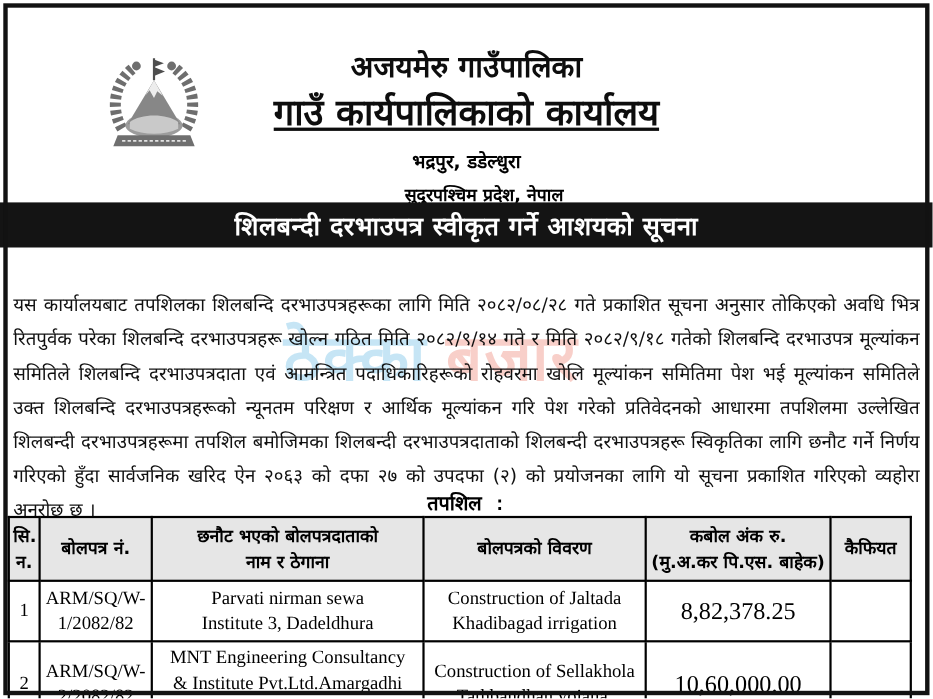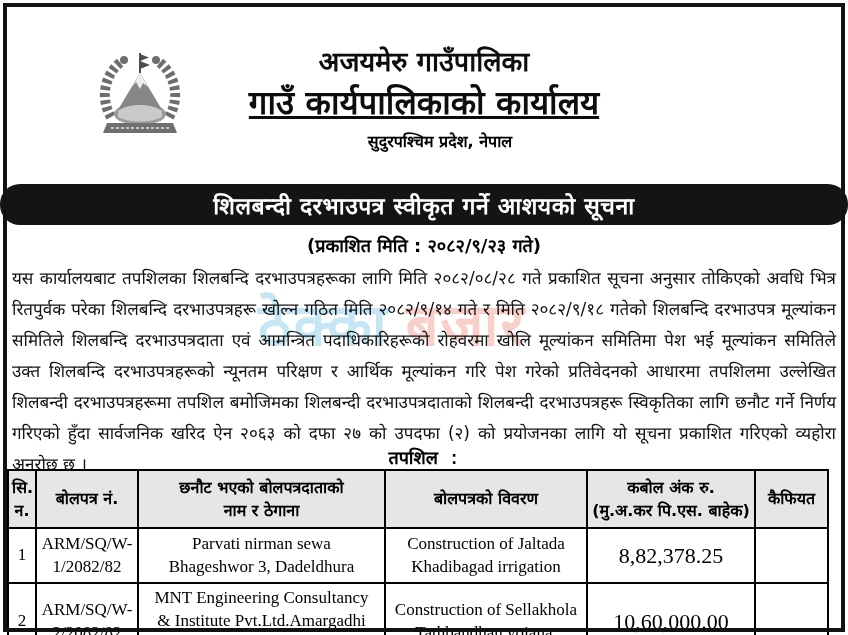--- a/index.html
+++ b/index.html
@@ -11,21 +11,21 @@
   .header-block { position:absolute; top:6px; left:0; right:0; text-align:center; }
   .muni-title { font-size:27px; font-weight:bold; color:#0d0d0d; line-height:1.25; }
   .office-title { font-size:33px; font-weight:bold; color:#0d0d0d; line-height:1.2; margin-top:4px;text-decoration:underline; }
   .addr-line { font-size:17px; font-weight:bold; margin-top:13px; }
   .prov-line { font-size:16px; font-weight:bold; margin-top:8px;padding-left:32px; }
 
   .logo { position:absolute; left:88px; top:12px; width:90px; height:100px; }
 
   .banner { position:absolute; left:-7px; right:-7px; top:145px; height:41px;
             background:#141414; color:#ffffff; display:flex; align-items:center; justify-content:center;
-            z-index:6;border-radius:20px; }
+            z-index:6; }
   .banner-text { font-size:23px; font-weight:bold; letter-spacing:0.5px; }
 
   .pub-date { position:absolute; top:194px; left:0; right:0; text-align:center; font-size:18px; font-weight:bold; }
 
   .body-par { position:absolute; top:224px; left:5px; right:5px; font-size:17px; line-height:31px;
               text-align:justify; color:#101010; }
 
   .tapasil { position:absolute; top:406px; left:0; right:0; text-align:center; font-size:18px; font-weight:bold;font-family:Liberation Mono, monospace; }
 
   table.notice { position:absolute; top:430px; left:0px; width:820px; border-collapse:collapse; table-layout:fixed; }
@@ -51,20 +51,21 @@
 
   <div class="frame"></div>
 
   <div class="watermark"><span class="wm-1">ठेक्का</span>&nbsp;<span class="wm-2">बजार</span></div>
 
   <div class="content">
 
     <div class="header-block">
       <div class="muni-title">अजयमेरु गाउँपालिका</div>
       <div class="office-title">गाउँ कार्यपालिकाको कार्यालय</div>
+      <div class="addr-line">भद्रपुर, डडेल्धुरा</div>
       <div class="prov-line">सुदुरपश्चिम प्रदेश, नेपाल</div>
     </div>
 
     <svg class="logo" viewBox="0 0 90 100" aria-hidden="true">
       <path d="M16 66 C5 48 9 24 26 11" fill="none" stroke="#6e6e6e" stroke-width="10" stroke-dasharray="4 3"></path>
       <path d="M74 66 C85 48 81 24 64 11" fill="none" stroke="#6e6e6e" stroke-width="10" stroke-dasharray="4 3"></path>
       <circle cx="29" cy="9" r="4" fill="#6e6e6e"></circle>
       <circle cx="61" cy="9" r="4" fill="#6e6e6e"></circle>
       <line x1="45" y1="2" x2="45" y2="22" stroke="#4e4e4e" stroke-width="2"></line>
       <path d="M45 3 L54 6.5 L45 10 Z" fill="#4e4e4e"></path>
@@ -74,21 +75,20 @@
       <path d="M37 36 L45 22 L53 36 L48 32 L45 38 L41 31 Z" fill="#ededed"></path>
       <path d="M23 60 C33 52 57 52 67 60 L67 66 C55 72 35 72 23 66 Z" fill="#c9c9c9"></path>
       <path d="M12 72 L78 72 L82 82 L8 82 Z" fill="#6f6f6f"></path>
       <line x1="16" y1="77" x2="74" y2="77" stroke="#e4e4e4" stroke-width="1.5" stroke-dasharray="3 2"></line>
     </svg>
 
     <div class="banner">
       <div class="banner-text">शिलबन्दी दरभाउपत्र स्वीकृत गर्ने आशयको सूचना</div>
     </div>
 
-    <div class="pub-date">(प्रकाशित मिति : २०८२/९/२३ गते)</div>
 
     <div class="body-par">यस कार्यालयबाट तपशिलका शिलबन्दि दरभाउपत्रहरूका लागि मिति २०८२/०८/२८ गते प्रकाशित सूचना अनुसार तोकिएको अवधि भित्र रितपुर्वक परेका शिलबन्दि दरभाउपत्रहरू खोल्न गठित मिति २०८२/९/१४ गते र मिति २०८२/९/१८ गतेको शिलबन्दि दरभाउपत्र मूल्यांकन समितिले शिलबन्दि दरभाउपत्रदाता एवं आमन्त्रित पदाधिकारिहरूको रोहवरमा खोलि मूल्यांकन समितिमा पेश भई मूल्यांकन समितिले उक्त शिलबन्दि दरभाउपत्रहरूको न्यूनतम परिक्षण र आर्थिक मूल्यांकन गरि पेश गरेको प्रतिवेदनको आधारमा तपशिलमा उल्लेखित शिलबन्दी दरभाउपत्रहरूमा तपशिल बमोजिमका शिलबन्दी दरभाउपत्रदाताको शिलबन्दी दरभाउपत्रहरू स्विकृतिका लागि छनौट गर्ने निर्णय गरिएको हुँदा सार्वजनिक खरिद ऐन २०६३ को दफा २७ को उपदफा (२) को प्रयोजनका लागि यो सूचना प्रकाशित गरिएको व्यहोरा अनुरोछ छ ।</div>
 
     <div class="tapasil">तपशिल :</div>
 
     <table class="notice">
       <colgroup>
         <col style="width:28px">
         <col style="width:102px">
         <col style="width:247px">
@@ -108,21 +108,21 @@
 (मु.अ.कर पि.एस. बाहेक)</th>
           <th>कैफियत</th>
         </tr>
       </thead>
       <tbody>
         <tr class="row-1">
           <td class="eng">1</td>
           <td class="eng pre">ARM/SQ/W-
 1/2082/82</td>
           <td class="eng pre">Parvati nirman sewa
-Bhageshwor 3, Dadeldhura</td>
+Institute 3, Dadeldhura</td>
           <td class="eng pre">Construction of Jaltada
 Khadibagad irrigation</td>
           <td class="num">8,82,378.25</td>
           <td></td>
         </tr>
         <tr class="row-2">
           <td class="eng">2</td>
           <td class="eng pre">ARM/SQ/W-
 2/2082/82</td>
           <td class="eng pre">MNT Engineering Consultancy

